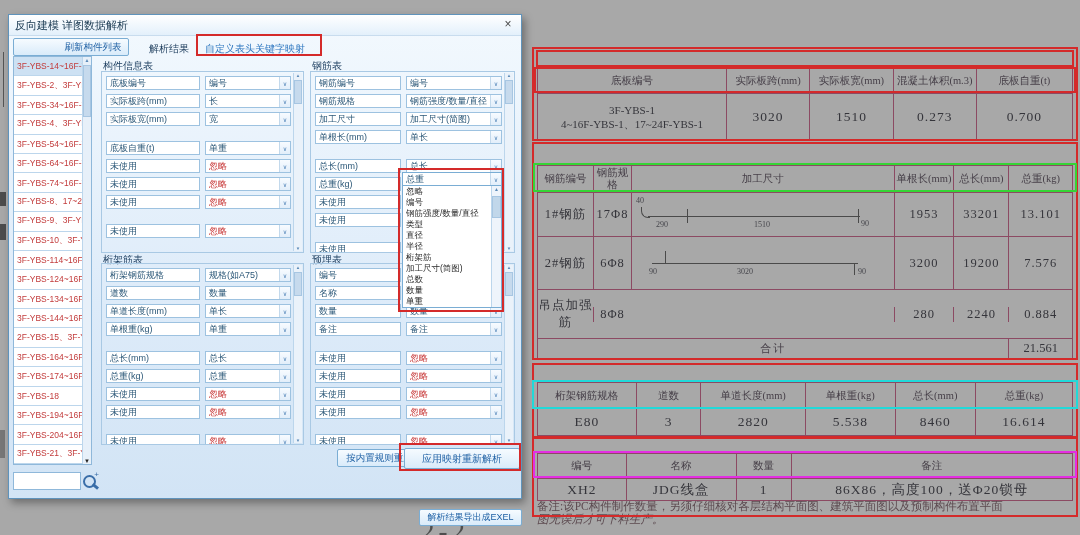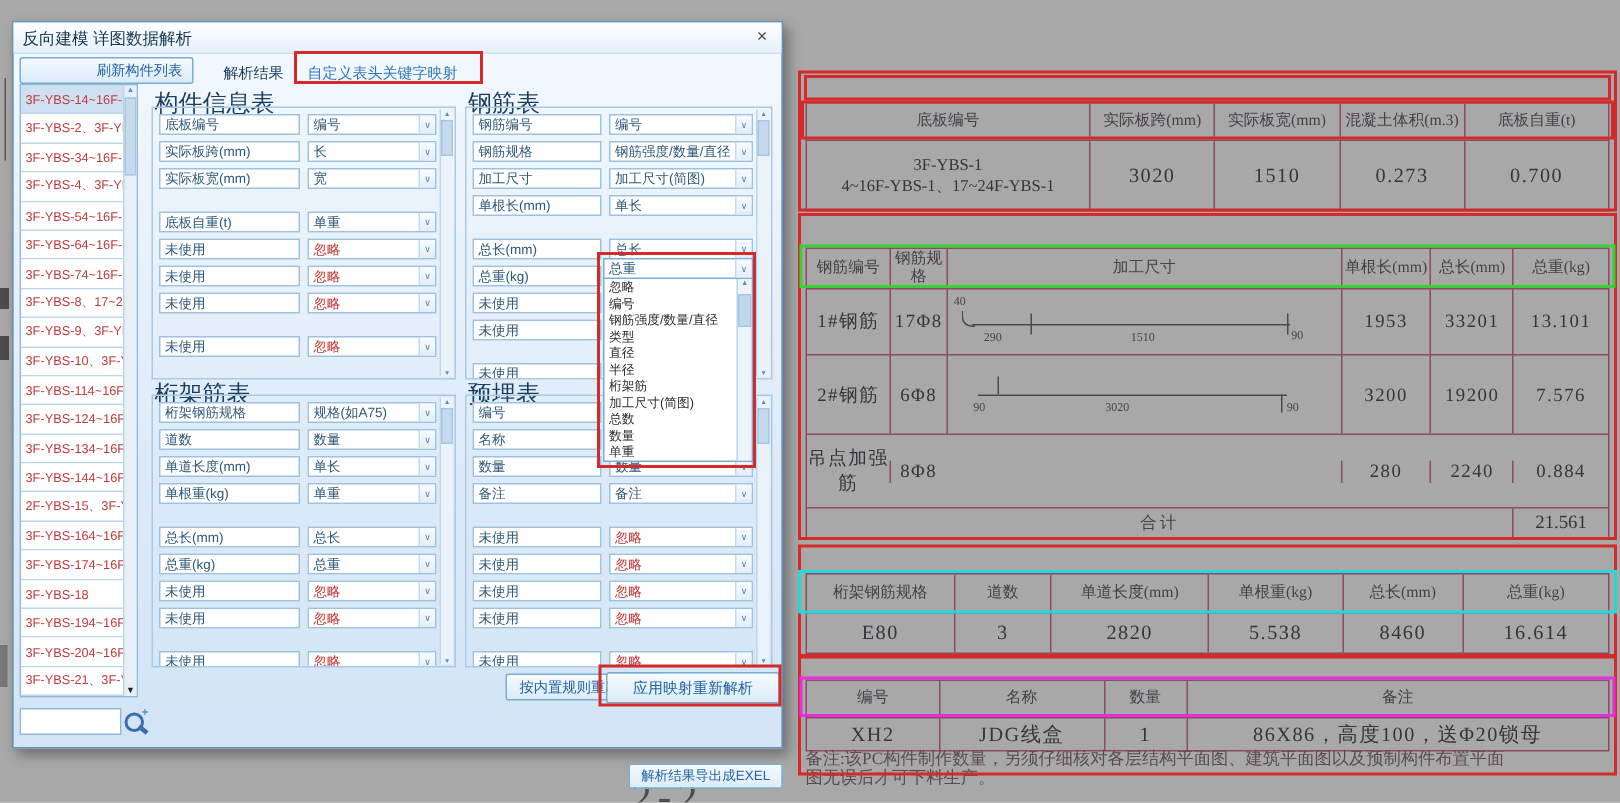--- a/index.html
+++ b/index.html
@@ -33,21 +33,21 @@
 .lsb .thumb{position:absolute;left:0;right:0;top:8px;height:52px;background:#c6daed;border:1px solid #a7c6e2;box-sizing:border-box;}
 .lsb .up{position:absolute;top:0;left:0;right:0;text-align:center;font-size:5px;color:#5b8ab8;}
 .lsb .dn{position:absolute;bottom:0;left:0;right:0;text-align:center;font-size:6px;color:#222;}
 .search{position:absolute;left:4px;top:457px;width:62px;height:16px;background:#fff;
   border:1px solid #8fb8da;font-size:9px;padding:0 2px;}
 .mag{position:absolute;left:72px;top:458px;width:18px;height:18px;}
 .mag .lens{position:absolute;left:2px;top:2px;width:9px;height:9px;border:2px solid #3a6ea8;border-radius:50%;}
 .mag .handle{position:absolute;left:11px;top:12px;width:7px;height:2.5px;background:#3a6ea8;transform:rotate(40deg);}
 .mag .plus{position:absolute;right:0;top:-3px;font-size:8px;color:#3a6ea8;}
 
-.glabel{position:absolute;font-size:16px;color:#1a3c5e;}
+.glabel{position:absolute;font-size:10px;color:#1a3c5e;}
 .gbox{position:absolute;border:1px solid #a9c9e4;box-sizing:border-box;
   padding:4px 12px 4px 4px;overflow:hidden;}
 .gsb{position:absolute;right:1px;top:1px;bottom:1px;width:8px;background:#eaf2fa;border-left:1px solid #bcd6ec;}
 .gsb .thumb{position:absolute;left:0;right:0;top:7px;height:24px;background:#c6daed;border:1px solid #a7c6e2;box-sizing:border-box;}
 .gsb .up{position:absolute;top:0;left:0;right:0;text-align:center;font-size:4.5px;color:#5b8ab8;}
 .gsb .dn{position:absolute;bottom:0;left:0;right:0;text-align:center;font-size:4.5px;color:#5b8ab8;}
 .mrow{display:flex;gap:5px;height:14px;margin-bottom:4px;}
 .rgap{height:7px;margin-bottom:4px;}
 .fld{background:#fff;border:1px solid #9dc2e0;box-sizing:border-box;font-size:9px;
   color:#2c5878;display:flex;align-items:center;padding-left:3px;white-space:nowrap;overflow:hidden;}
@@ -227,21 +227,21 @@
       </div>
     <div class="trow" style="height:22px;">
         <div class="tc" style="width: 16.4%;">XH2</div>
         <div class="tc" style="width: 20.6%;">JDG线盒</div>
         <div class="tc" style="width: 10.3%;">1</div>
         <div class="tc" style="flex: 1 1 0%;">86X86，高度100，送Φ20锁母</div>
       </div>
   </div>
 
   <div class="note" style="top:500px;">备注:该PC构件制作数量，另须仔细核对各层结构平面图、建筑平面图以及预制构件布置平面</div>
-  <div class="note" style="top:513px;">图无误后才可下料生产。</div>
+  <div class="note" style="top:513px;font-style:italic;">图无误后才可下料生产。</div>
   <div class="sheet">2-2</div>
 
   <div class="dialog">
     <div class="titlebar">
       <span>反向建模 详图数据解析</span>
       <span class="closebtn">×</span>
     </div>
     <div class="btn" id="refresh">刷新构件列表</div>
     <div class="tab1">解析结果</div>
     <div class="tab2">自定义表头关键字映射</div>

